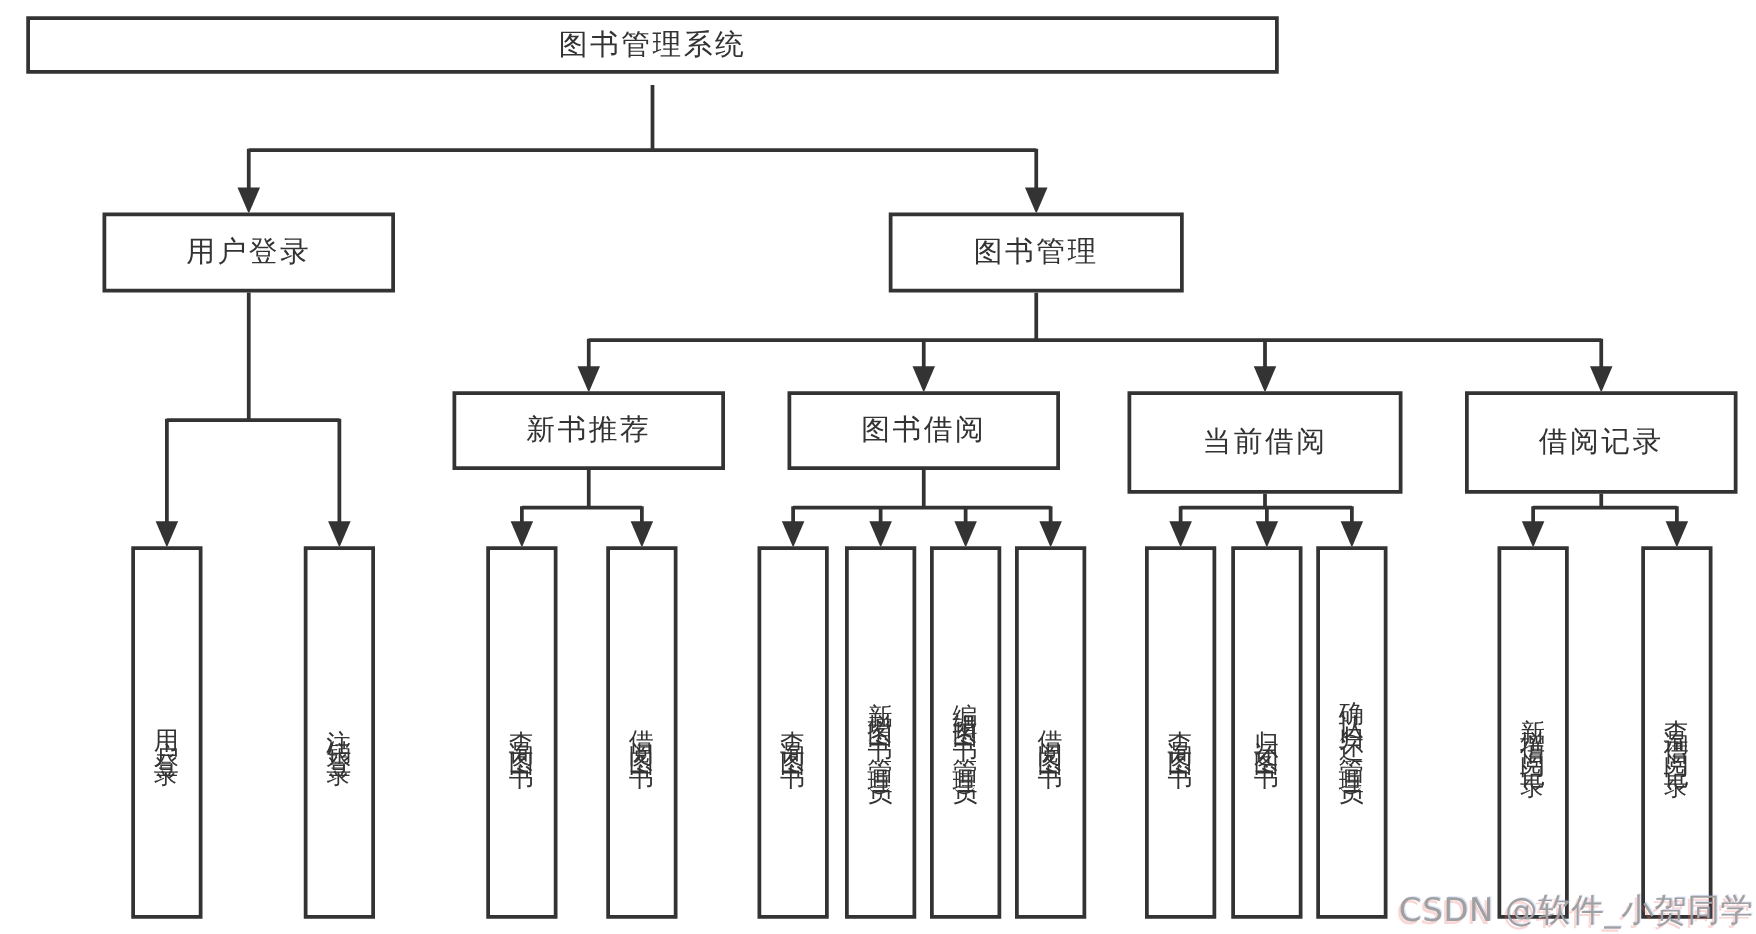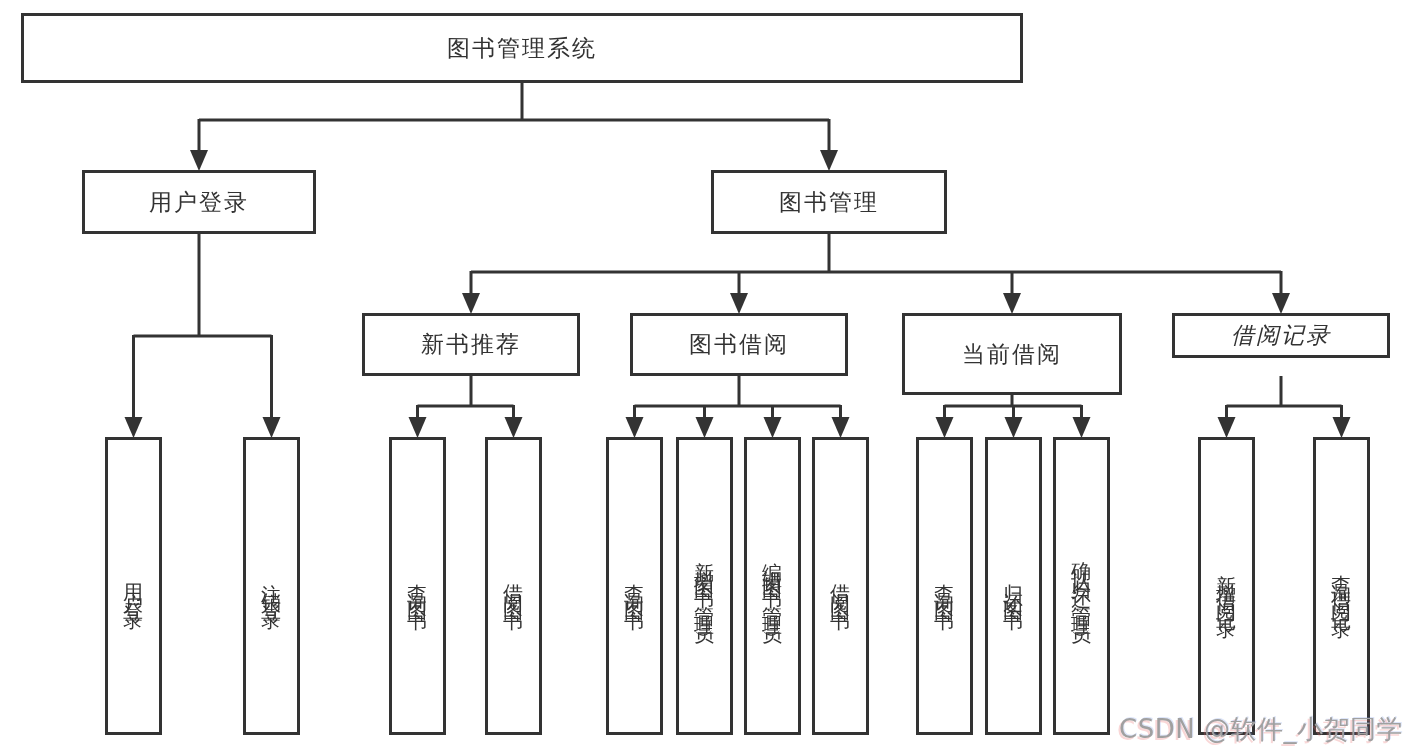--- a/index.html
+++ b/index.html
@@ -36,29 +36,29 @@
   }
   .v .vtxt {
     writing-mode: vertical-rl;
     text-orientation: mixed;
     font-size: 20px;
     letter-spacing: 9px;
     line-height: 1;
     white-space: nowrap;
   }
   
-  #b-root  { left: 21px;  top: 13px;  width: 1002px; height: 70px; }
+  #b-root  { left: 21px;  top: 13px;  width: 1002px; height: 46px; }
   
   #b-login { left: 82px;  top: 170px; width: 234px; height: 64px; }
   #b-mgmt  { left: 711px; top: 170px; width: 236px; height: 64px; }
   
   #b-l3-0 { left: 362px;  top: 313px; width: 218px; height: 63px; }
   #b-l3-1 { left: 630px;  top: 313px; width: 218px; height: 63px; }
   #b-l3-2 { left: 902px;  top: 313px; width: 220px; height: 82px; }
-  #b-l3-3 { left: 1172px; top: 313px; width: 218px; height: 45px; font-style: italic; }
+  #b-l3-3 { left: 1172px; top: 313px; width: 218px; height: 82px; }
   
   #c1  { left: 105px; }
   #c2  { left: 243px; }
   #c3  { left: 389px; }
   #c4  { left: 485px; }
   #c5  { left: 606px; }
   #c6  { left: 676px; }
   #c7  { left: 744px; }
   #c8  { left: 812px; }
   #c9  { left: 916px; }

